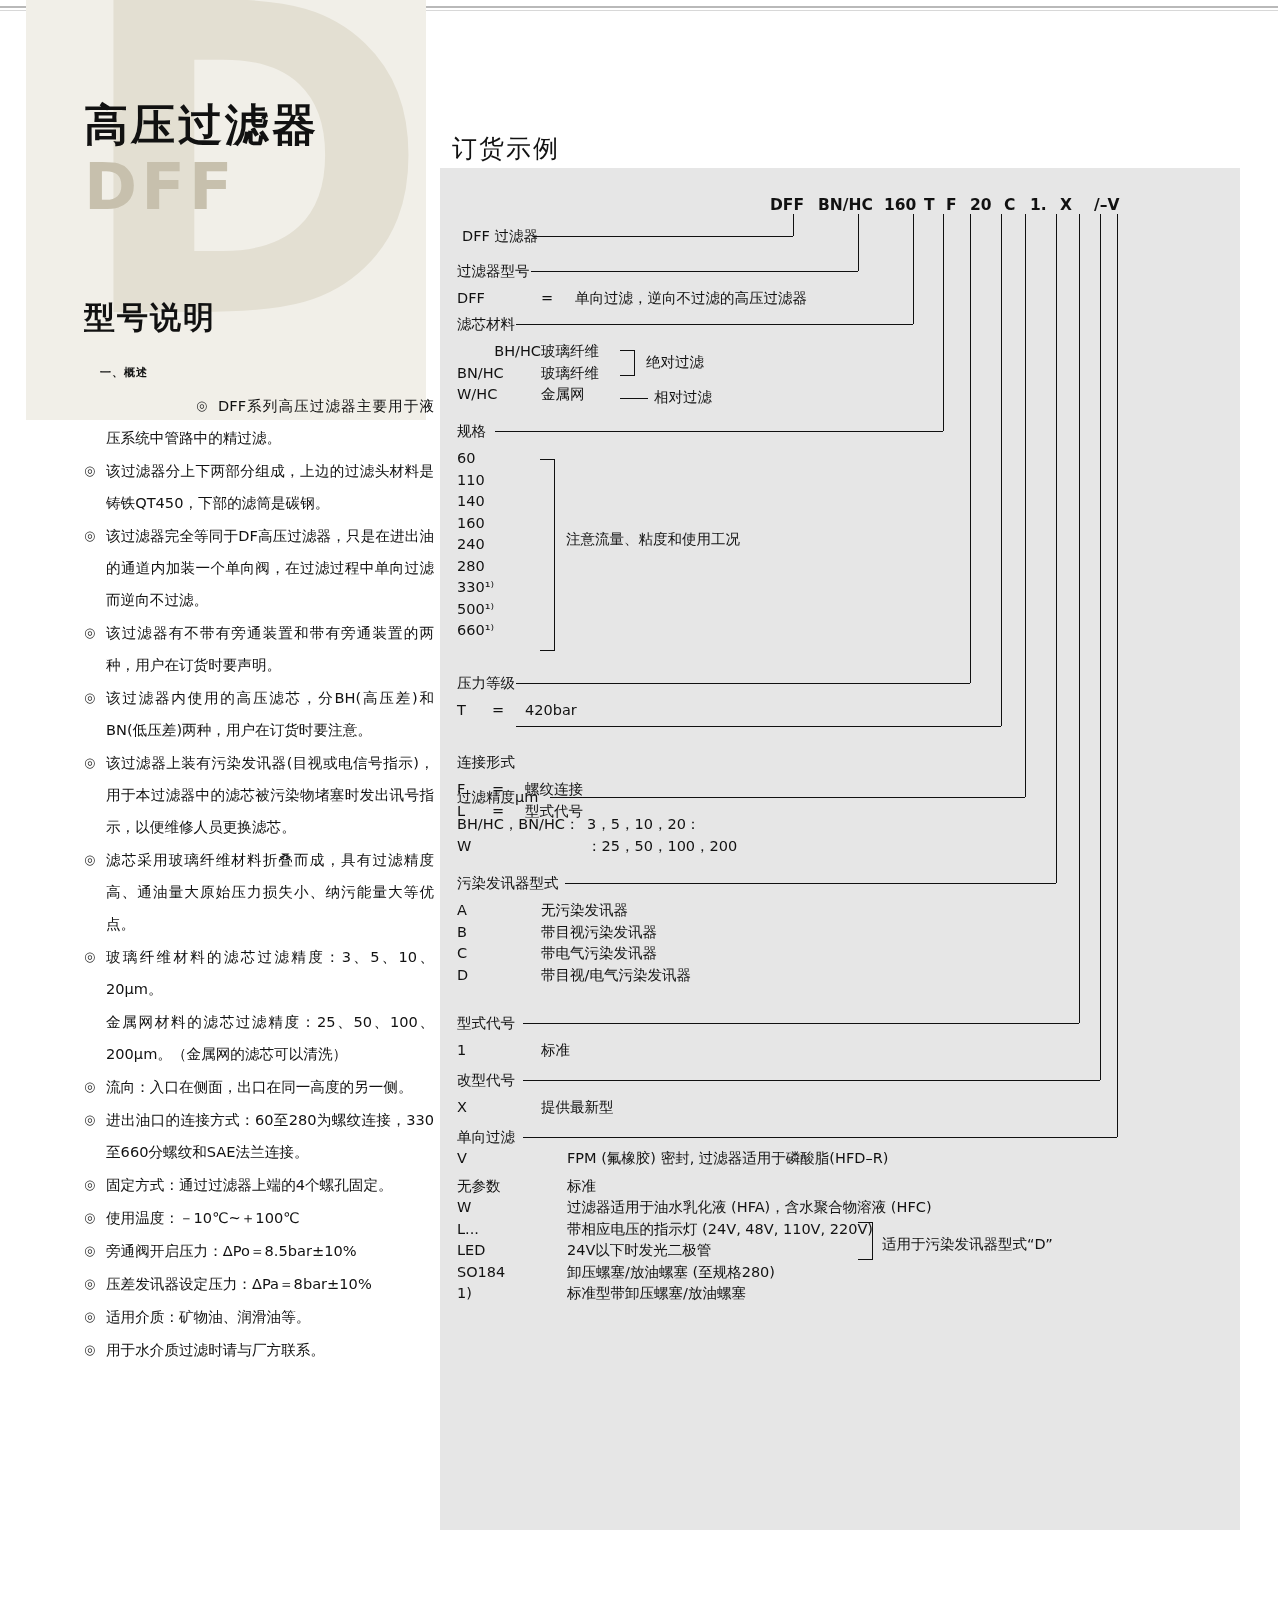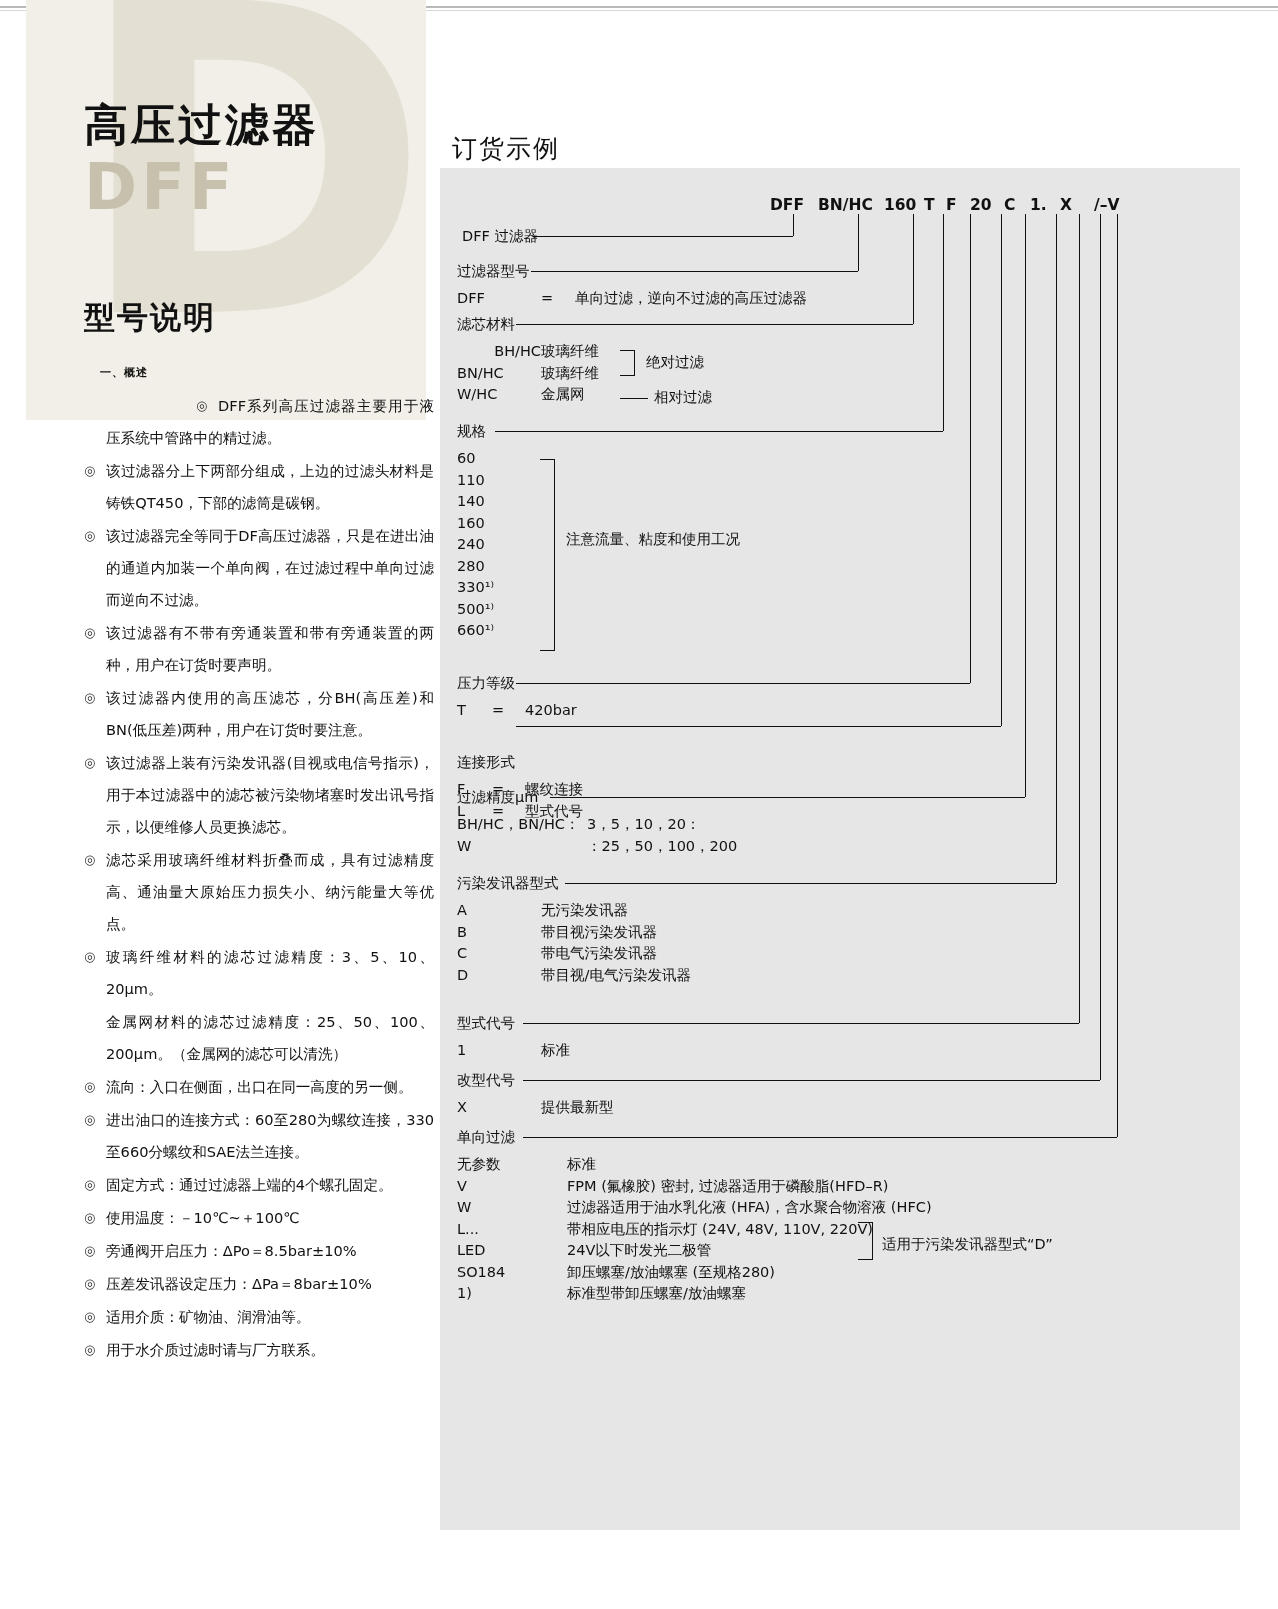--- a/index.html
+++ b/index.html
@@ -368,22 +368,22 @@
     <span class="row" style="margin-top:6px;"><span class="lbl">1</span><span>标准</span></span>
   </div>
 
   <div class="blk" style="left:457px; top:1070px;">
     <span class="hdr">改型代号</span>
     <span class="row" style="margin-top:6px;"><span class="lbl">X</span><span>提供最新型</span></span>
   </div>
 
   <div class="blk" style="left:457px; top:1127px;">
     <span class="hdr">单向过滤</span>
+    <span class="row"><span class="lbl-wide">V</span><span>FPM (氟橡胶) 密封, 过滤器适用于磷酸脂(HFD–R)</span></span>
     <span class="row" style="margin-top:6px;"><span class="lbl-wide">无参数</span><span>标准</span></span>
-    <span class="row"><span class="lbl-wide">V</span><span>FPM (氟橡胶) 密封, 过滤器适用于磷酸脂(HFD–R)</span></span>
     <span class="row"><span class="lbl-wide">W</span><span>过滤器适用于油水乳化液 (HFA)，含水聚合物溶液 (HFC)</span></span>
     <span class="row"><span class="lbl-wide">L...</span><span>带相应电压的指示灯 (24V, 48V, 110V, 220V)</span></span>
     <span class="row"><span class="lbl-wide">LED</span><span>24V以下时发光二极管</span></span>
     <span class="row"><span class="lbl-wide">SO184</span><span>卸压螺塞/放油螺塞 (至规格280)</span></span>
     <span class="row"><span class="lbl-wide">1)</span><span>标准型带卸压螺塞/放油螺塞</span></span>
   </div>
 
   <div class="brace" style="left:858px; top:1222px; width:14px; height:36px;"></div>
   <div class="note-flow" style="left:882px; top:1235px;">适用于污染发讯器型式“D”</div>
 

